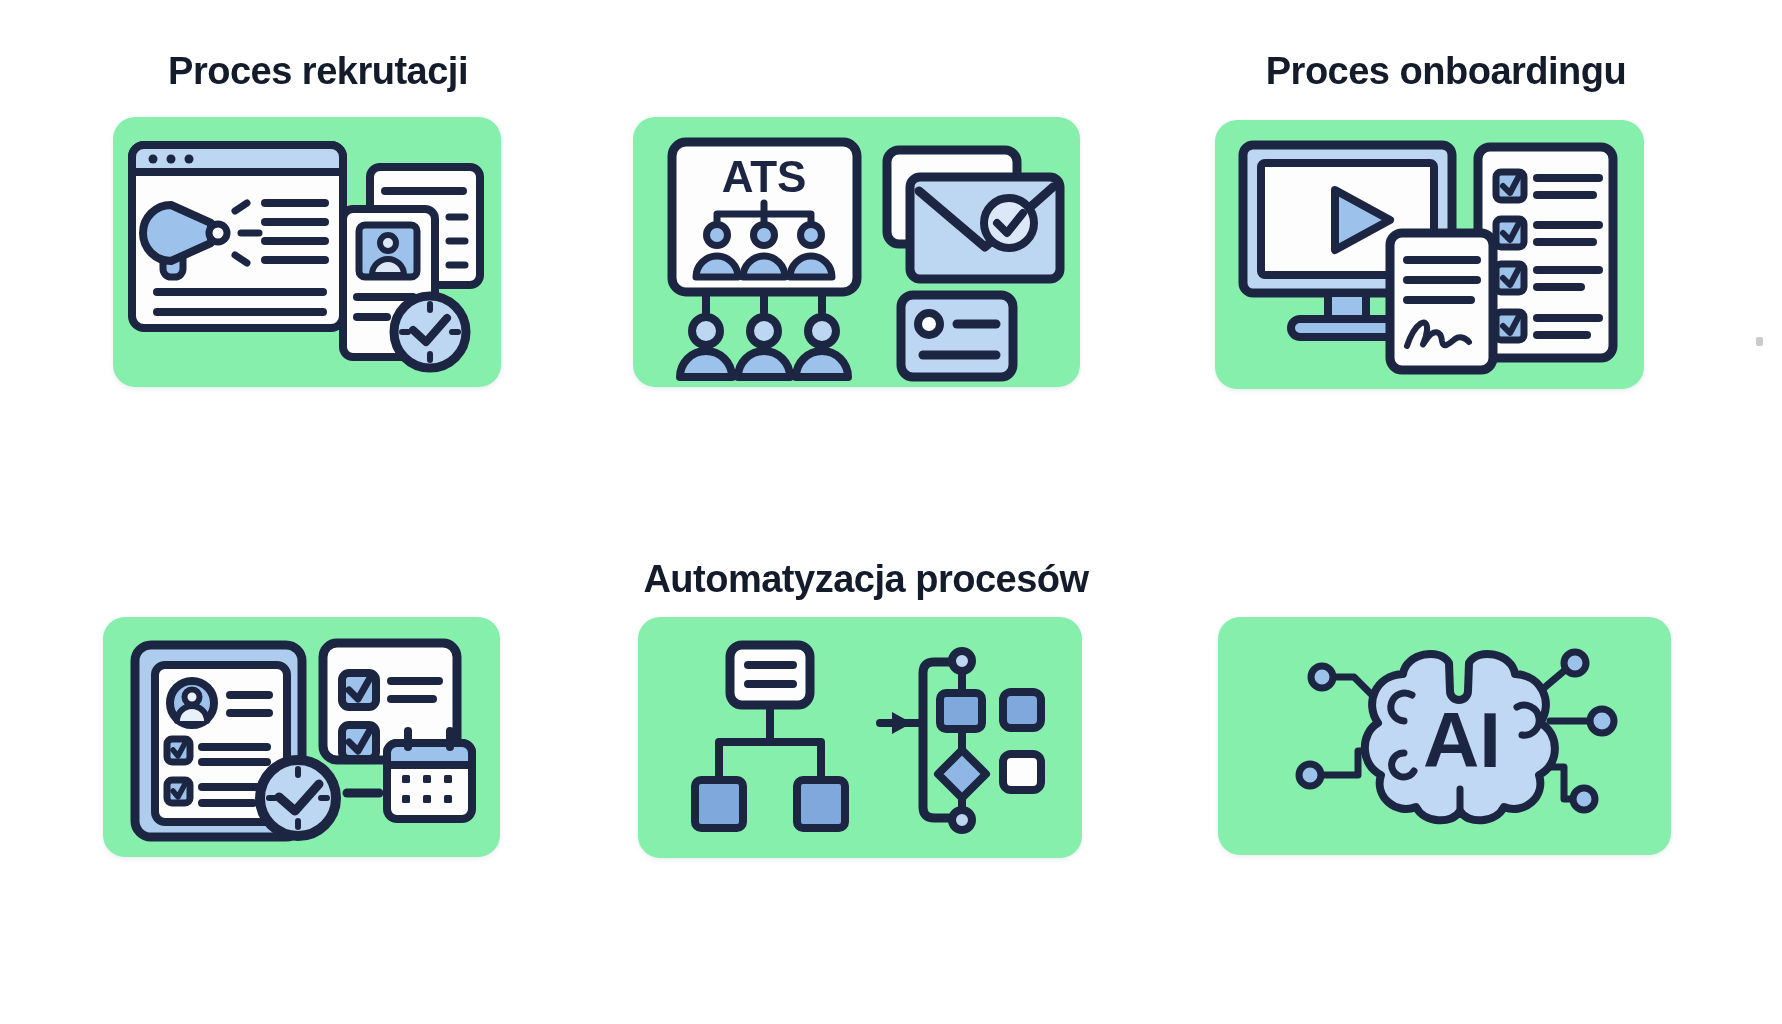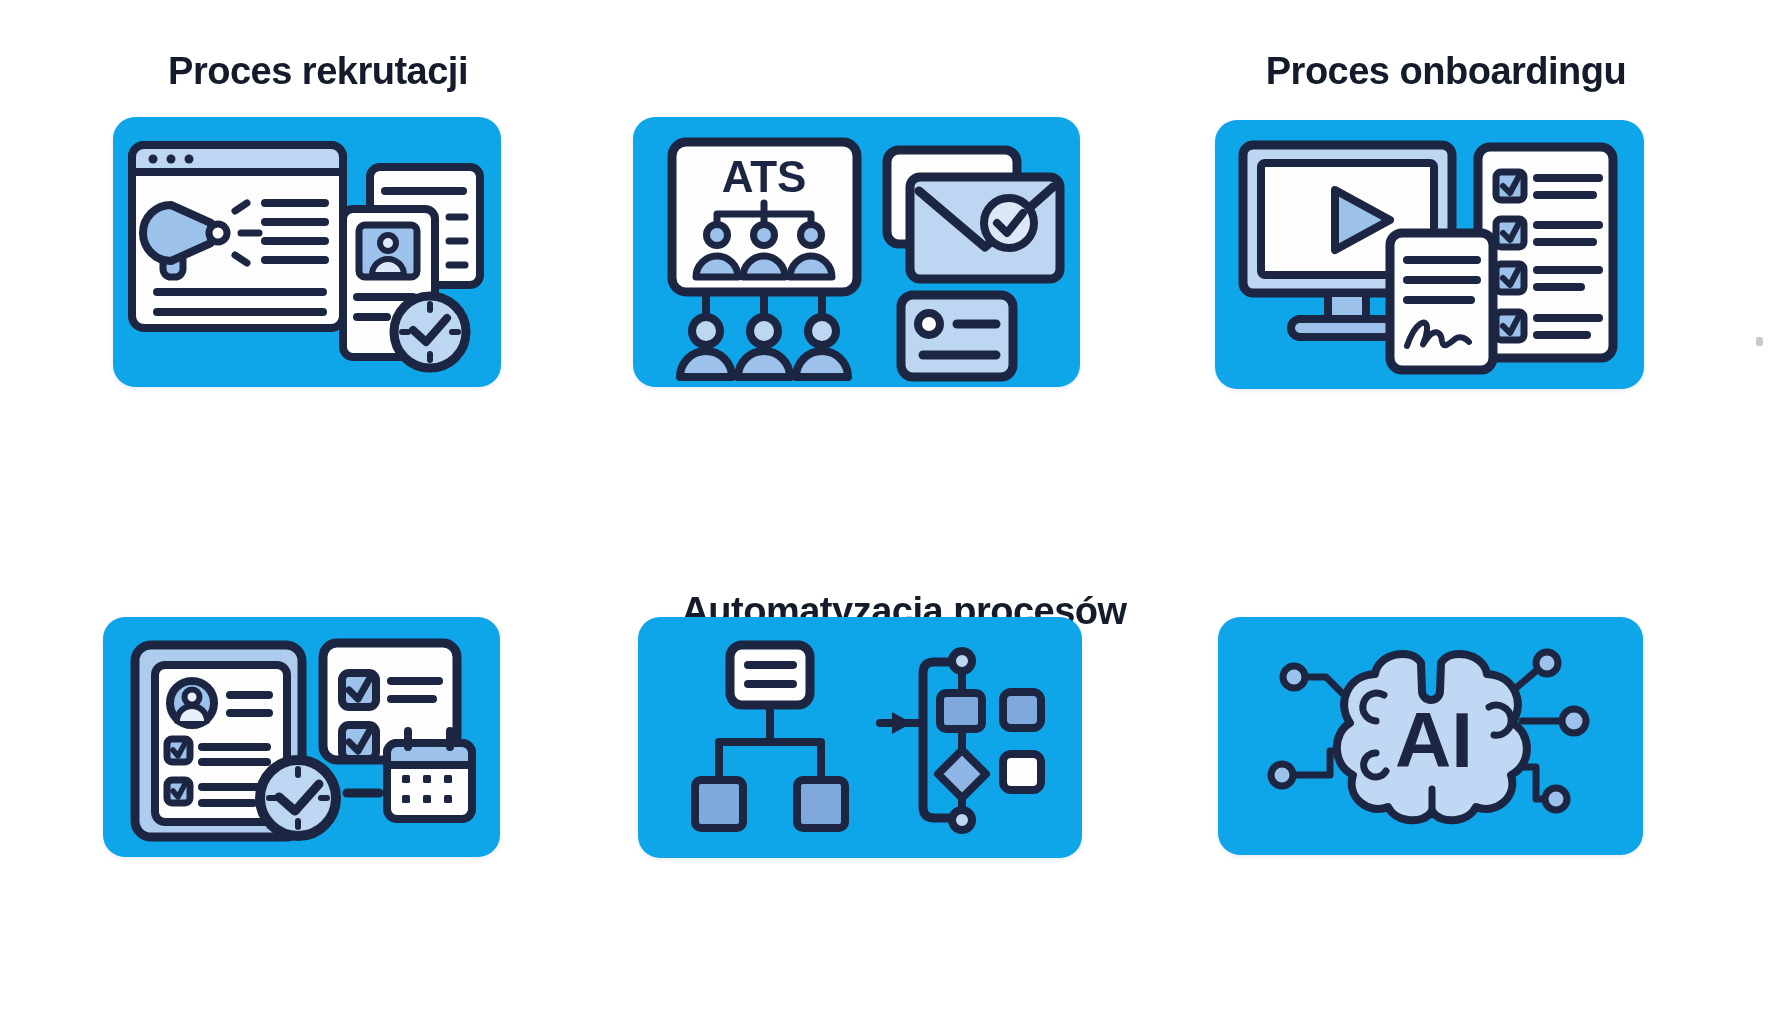--- a/index.html
+++ b/index.html
@@ -7,21 +7,21 @@
     width:1782px;height:1024px;position:relative;background:#ffffff;
     font-family:"Liberation Sans",sans-serif;overflow:hidden;
   }
   .canvas{position:absolute;inset:0;}
   .cell-title{
     position:absolute;transform:translateX(-50%);
     font-size:38px;font-weight:700;color:#141b2b;letter-spacing:-.5px;
     white-space:nowrap;text-align:right;
   }
   .card{
-    position:absolute;background:#0ea5e9;border-radius:22px;
+    position:absolute;background:#86efac;border-radius:22px;
     box-shadow:0 2px 4px rgba(170,182,205,.25);
   }
   .card svg{display:block;width:100%;height:100%;}
   .o{stroke:#1c2642;fill:none;stroke-linecap:round;stroke-linejoin:round;}
   .f{stroke:#1c2642;stroke-linecap:round;stroke-linejoin:round;}
   .stray{position:absolute;width:7px;height:9px;background:#8a8a8a;opacity:.45;border-radius:2px;}
   text.lbl{fill:#1c2642;font-family:"Liberation Sans",sans-serif;font-weight:700;}
 </style>
 </head>
 <body>
@@ -198,21 +198,21 @@
         <rect x="299" y="158" width="8" height="8" rx="1.5" fill="#1c2642"></rect>
         <rect x="320" y="158" width="8" height="8" rx="1.5" fill="#1c2642"></rect>
         <rect x="341" y="158" width="8" height="8" rx="1.5" fill="#1c2642"></rect>
         <rect x="299" y="178" width="8" height="8" rx="1.5" fill="#1c2642"></rect>
         <rect x="320" y="178" width="8" height="8" rx="1.5" fill="#1c2642"></rect>
         <rect x="341" y="178" width="8" height="8" rx="1.5" fill="#1c2642"></rect>
       </g>
     </svg>
   </div>
 
-  <div class="cell-title" style="left:904px;top:558px;margin-top:32px;">Automatyzacja procesów</div>
+  <div class="cell-title" style="left:866px;top:558px;">Automatyzacja procesów</div>
   <div class="card" style="left:638px;top:617px;width:444px;height:241px;">
     <svg viewBox="0 0 444 241">
       <g>
         <rect class="f" x="92" y="28" width="80" height="60" rx="12" fill="#fdfdfe" stroke-width="9"></rect>
         <line class="o" x1="110" y1="48" x2="155" y2="48" stroke-width="8"></line>
         <line class="o" x1="110" y1="67" x2="155" y2="67" stroke-width="8"></line>
         <path class="o" d="M132 88 V125 M81 125 H183 M81 125 V163 M183 125 V163" stroke-width="8"></path>
         <rect class="f" x="57" y="163" width="48" height="48" rx="6" fill="#7fa9dc" stroke-width="8"></rect>
         <rect class="f" x="159" y="163" width="48" height="48" rx="6" fill="#7fa9dc" stroke-width="8"></rect>
       </g>
@@ -226,21 +226,21 @@
         <polygon class="f" points="324,133 348,157 324,181 300,157" fill="#8fb6e4" stroke-width="8"></polygon>
         <line class="o" x1="324" y1="181" x2="324" y2="193" stroke-width="8"></line>
         <circle class="f" cx="324" cy="44" r="10" fill="#bdd6f2" stroke-width="8"></circle>
         <circle class="f" cx="324" cy="203" r="10" fill="#bdd6f2" stroke-width="8"></circle>
         <rect class="f" x="365" y="75" width="38" height="36" rx="8" fill="#7fa9dc" stroke-width="8"></rect>
         <rect class="f" x="365" y="137" width="38" height="36" rx="8" fill="#fdfdfe" stroke-width="8"></rect>
       </g>
     </svg>
   </div>
 
-  <div class="card" style="left:1218px;top:617px;width:425px;height:238px;">
+  <div class="card" style="left:1218px;top:617px;width:425px;height:238px;padding-left:28px;">
     <svg viewBox="0 0 425 238">
       <g>
         <path class="o" d="M88 60 H108 L134 86" stroke-width="7"></path>
         <path class="o" d="M76 158 H112 V134 H128" stroke-width="7"></path>
         <path class="o" d="M292 76 L318 54" stroke-width="7"></path>
         <path class="o" d="M304 104 H344" stroke-width="7"></path>
         <path class="o" d="M296 150 H318 V182 H326" stroke-width="7"></path>
         <circle class="f" cx="76" cy="60" r="11" fill="#9cc1ea" stroke-width="7"></circle>
         <circle class="f" cx="64" cy="158" r="11" fill="#9cc1ea" stroke-width="7"></circle>
         <circle class="f" cx="329" cy="46" r="11" fill="#9cc1ea" stroke-width="7"></circle>

